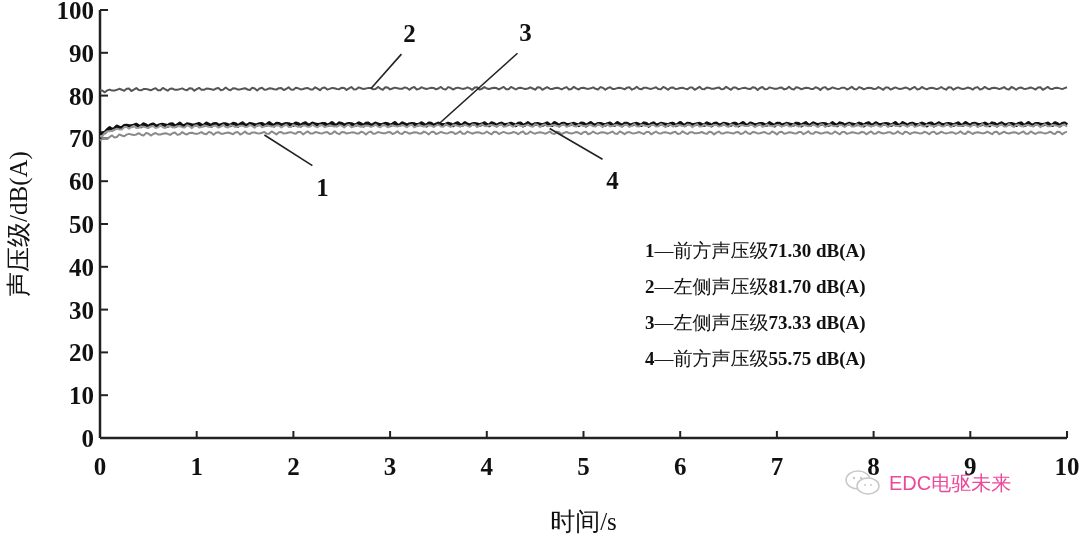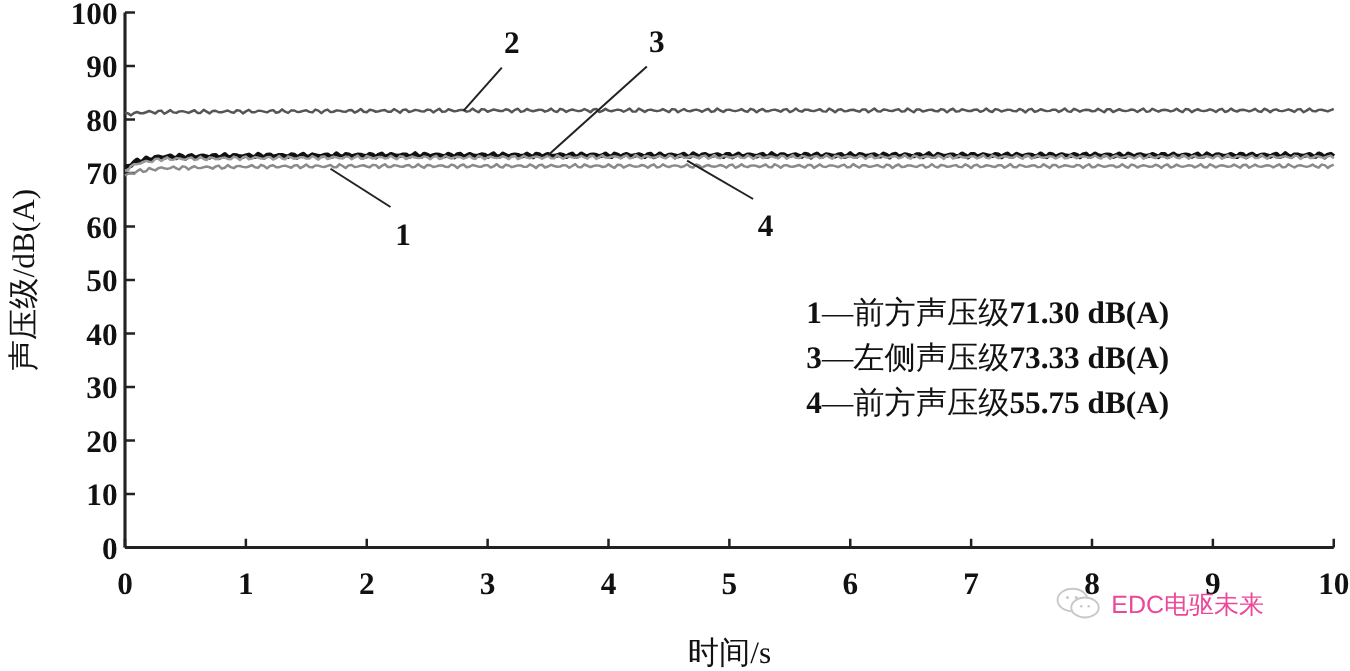--- a/index.html
+++ b/index.html
@@ -1,21 +1,21 @@
 <!DOCTYPE html>
 <html><head>
 <meta charset="utf-8">
 <style>
   html, body { margin: 0; padding: 0; background: #ffffff; }
   body { width: 1080px; height: 537px; position: relative; overflow: hidden;
          font-family: "Liberation Serif", "DejaVu Serif", serif; color: #111; }
   #chart { position: absolute; left: 0; top: 0; }
   .tick-label { font-family: "Liberation Serif", serif; font-weight: bold; font-size: 25px; fill: #111; }
   .axis-title { font-family: "Liberation Serif", "DejaVu Serif", serif; font-size: 25px; fill: #111; }
-  .legend { position: absolute; left: 645px; top: 233px; font-size: 25px; line-height: 36px; }
+  .legend { position: absolute; left: 645px; top: 233px; font-size: 19px; line-height: 36px; }
   .legend-row { white-space: nowrap; }
   .legend-num { font-weight: bold; }
   .legend-val { font-weight: bold; }
   .watermark { position: absolute; left: 843px; top: 468px; font-family: "Liberation Sans", "DejaVu Sans", sans-serif;
                font-size: 20px; color: #ec4899; display: flex; align-items: center; gap: 6px; }
 </style>
 </head>
 <body>
 
 <svg id="chart" width="1080" height="537">
@@ -76,20 +76,21 @@
     <line x1="370.76" y1="88.75200000000001" x2="401.44" y2="54.099999999999966" stroke="#222" stroke-width="1.6"></line>
     <text x="409.44" y="42.099999999999966" text-anchor="middle" class="tick-label">2</text>
     <line x1="438.45" y1="124.27600000000001" x2="517.48" y2="53.24399999999997" stroke="#222" stroke-width="1.6"></line>
     <text x="525.48" y="41.24399999999997" text-anchor="middle" class="tick-label">3</text>
     <line x1="549.655" y1="128.55599999999998" x2="602.51" y2="159.2" stroke="#222" stroke-width="1.6"></line>
     <text x="612.51" y="189.2" text-anchor="middle" class="tick-label">4</text>
   </svg>
 
 <div class="legend">
   <div class="legend-row"><span class="legend-num">1</span><span>—</span><span>前方声压级</span><span class="legend-val">71.30 dB(A)</span></div>
+  <div class="legend-row"><span class="legend-num">2</span><span>—</span><span>左侧声压级</span><span class="legend-val">81.70 dB(A)</span></div>
   <div class="legend-row"><span class="legend-num">3</span><span>—</span><span>左侧声压级</span><span class="legend-val">73.33 dB(A)</span></div>
   <div class="legend-row"><span class="legend-num">4</span><span>—</span><span>前方声压级</span><span class="legend-val">55.75 dB(A)</span></div>
 </div>
 
 <div class="watermark">
   <svg width="40" height="30" viewBox="0 0 40 30">
     <ellipse cx="15" cy="12" rx="12" ry="9" fill="none" stroke="#c8c8c8" stroke-width="1.5"></ellipse>
     <ellipse cx="25" cy="18" rx="11" ry="8" fill="#fff" stroke="#c8c8c8" stroke-width="1.5"></ellipse>
     <circle cx="11" cy="10" r="1.2" fill="#c8c8c8"></circle>
       <circle cx="18" cy="10" r="1.2" fill="#c8c8c8"></circle>

